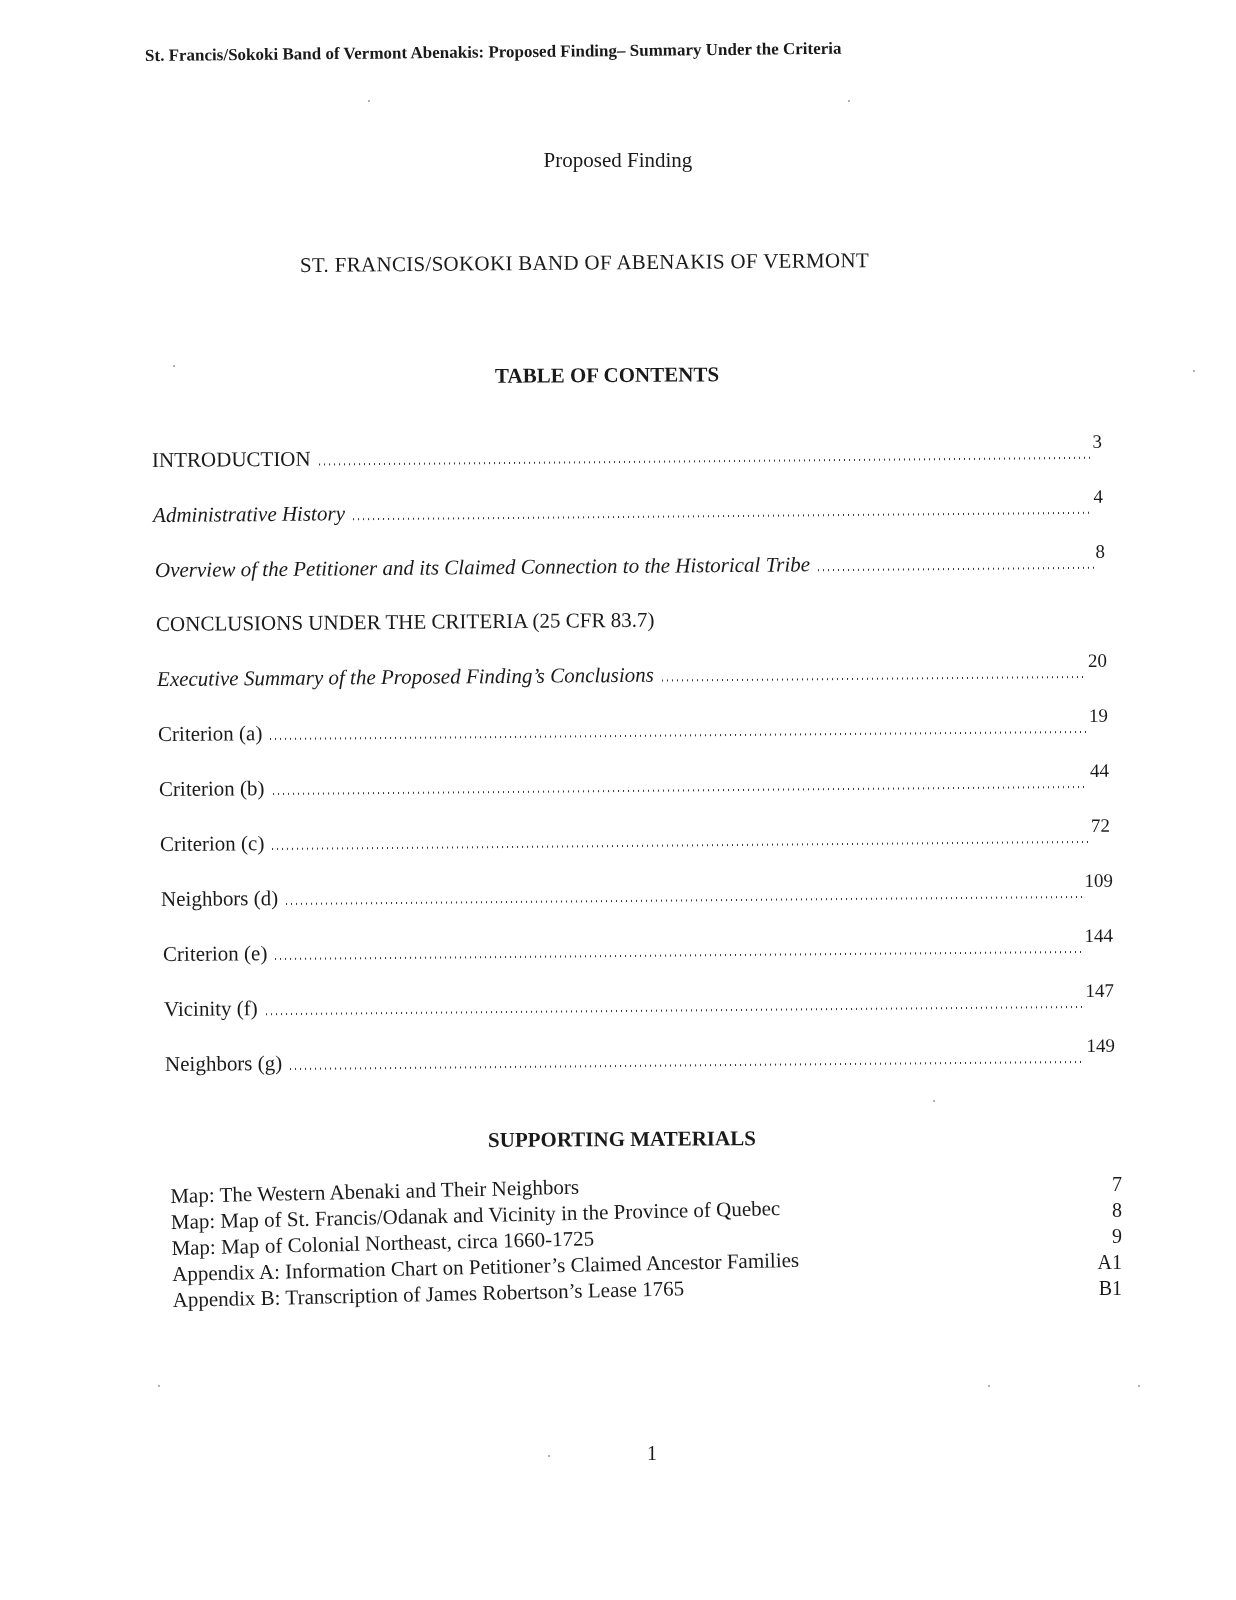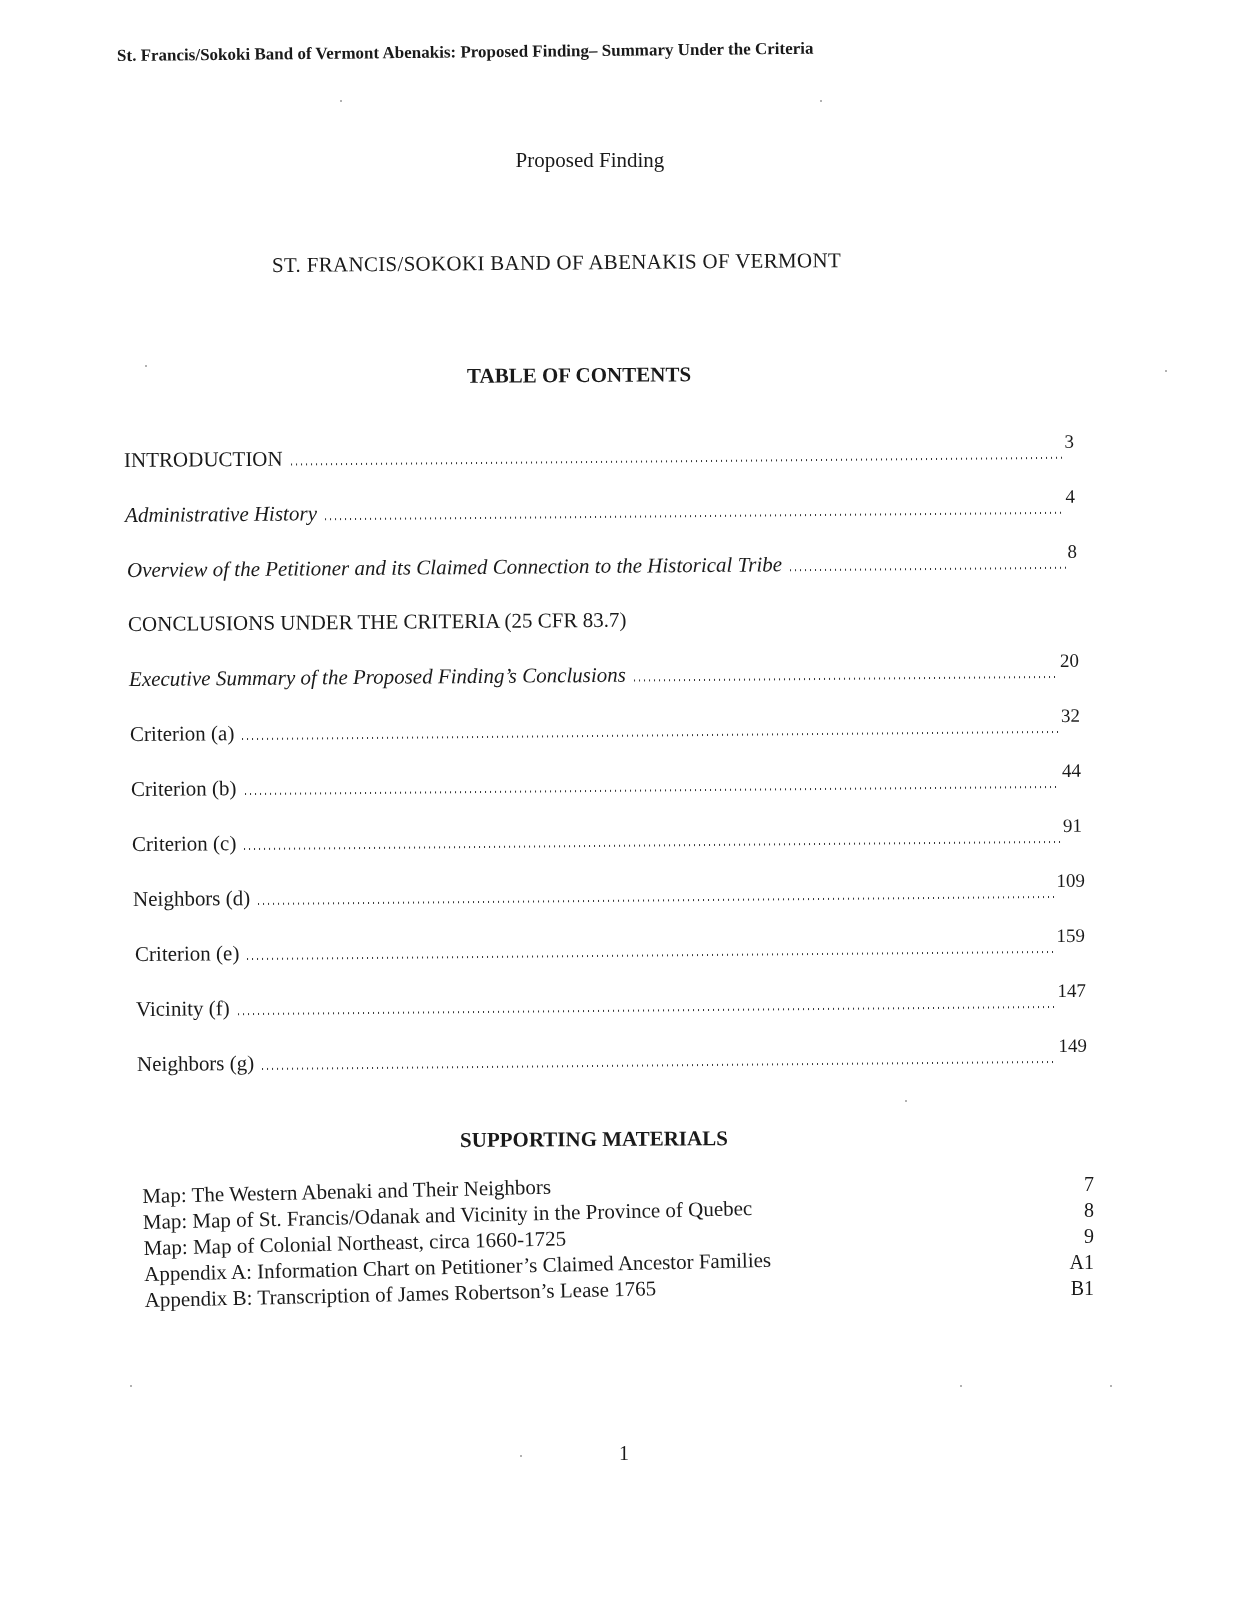--- a/index.html
+++ b/index.html
@@ -1,20 +1,20 @@
 <!DOCTYPE html>
 <html><head>
 <meta charset="utf-8">
 <style>
   html, body { margin: 0; padding: 0; }
   body {
     width: 1236px; height: 1600px; background: #ffffff; position: relative; overflow: hidden;
     font-family: "Liberation Serif", "DejaVu Serif", serif; color: #1a1a1a;
   }
-  .page { position: absolute; inset: 0; }
+  .page { position: absolute; inset: 0; margin-left: 28px; }
   .running-header {
     position: absolute; left: 117px; top: 46px; width: 840px;
     font-size: 17px; font-weight: bold; transform: rotate(-0.6deg); transform-origin: left center;
     white-space: nowrap;
   }
   .subtitle { position: absolute; left: 0; width: 1236px; top: 148px; text-align: center; font-size: 21px; transform: translateX(-28px); }
   .title { position: absolute; left: 272px; top: 253px; font-size: 21px; letter-spacing: 0.3px; transform: rotate(-0.5deg); transform-origin: left center; white-space: nowrap; }
   .toc-heading { position: absolute; left: 467px; top: 363px; font-size: 21px; font-weight: bold; transform: rotate(-0.4deg); white-space: nowrap; }
   .toc-row {
     position: absolute; display: flex; align-items: flex-end; font-size: 21px; white-space: nowrap;
@@ -65,41 +65,41 @@
   <div class="section-label" style="left:128px; top:612px; transform:rotate(-0.5deg);">CONCLUSIONS UNDER THE CRITERIA (25 CFR 83.7)</div>
 
   <div class="toc-row" style="left:129px; top:667px; width:950px; transform:rotate(-0.5deg);">
     <span class="toc-label italic">Executive Summary of the Proposed Finding’s Conclusions</span>
     <span class="toc-leader"></span>
     <span class="toc-page">20</span>
   </div>
   <div class="toc-row" style="left:130px; top:722px; width:950px; transform:rotate(-0.5deg);">
     <span class="toc-label">Criterion (a)</span>
     <span class="toc-leader"></span>
-    <span class="toc-page">32</span>
+    <span class="toc-page">19</span>
   </div>
   <div class="toc-row" style="left:131px; top:777px; width:950px; transform:rotate(-0.5deg);">
     <span class="toc-label">Criterion (b)</span>
     <span class="toc-leader"></span>
     <span class="toc-page">44</span>
   </div>
   <div class="toc-row" style="left:132px; top:832px; width:950px; transform:rotate(-0.5deg);">
     <span class="toc-label">Criterion (c)</span>
     <span class="toc-leader"></span>
-    <span class="toc-page">91</span>
+    <span class="toc-page">72</span>
   </div>
   <div class="toc-row" style="left:133px; top:887px; width:952px; transform:rotate(-0.5deg);">
     <span class="toc-label">Neighbors (d)</span>
     <span class="toc-leader"></span>
     <span class="toc-page">109</span>
   </div>
   <div class="toc-row" style="left:135px; top:942px; width:950px; transform:rotate(-0.5deg);">
     <span class="toc-label">Criterion (e)</span>
     <span class="toc-leader"></span>
-    <span class="toc-page">159</span>
+    <span class="toc-page">144</span>
   </div>
   <div class="toc-row" style="left:136px; top:997px; width:950px; transform:rotate(-0.5deg);">
     <span class="toc-label">Vicinity (f)</span>
     <span class="toc-leader"></span>
     <span class="toc-page">147</span>
   </div>
   <div class="toc-row" style="left:137px; top:1052px; width:950px; transform:rotate(-0.5deg);">
     <span class="toc-label">Neighbors (g)</span>
     <span class="toc-leader"></span>
     <span class="toc-page">149</span>

